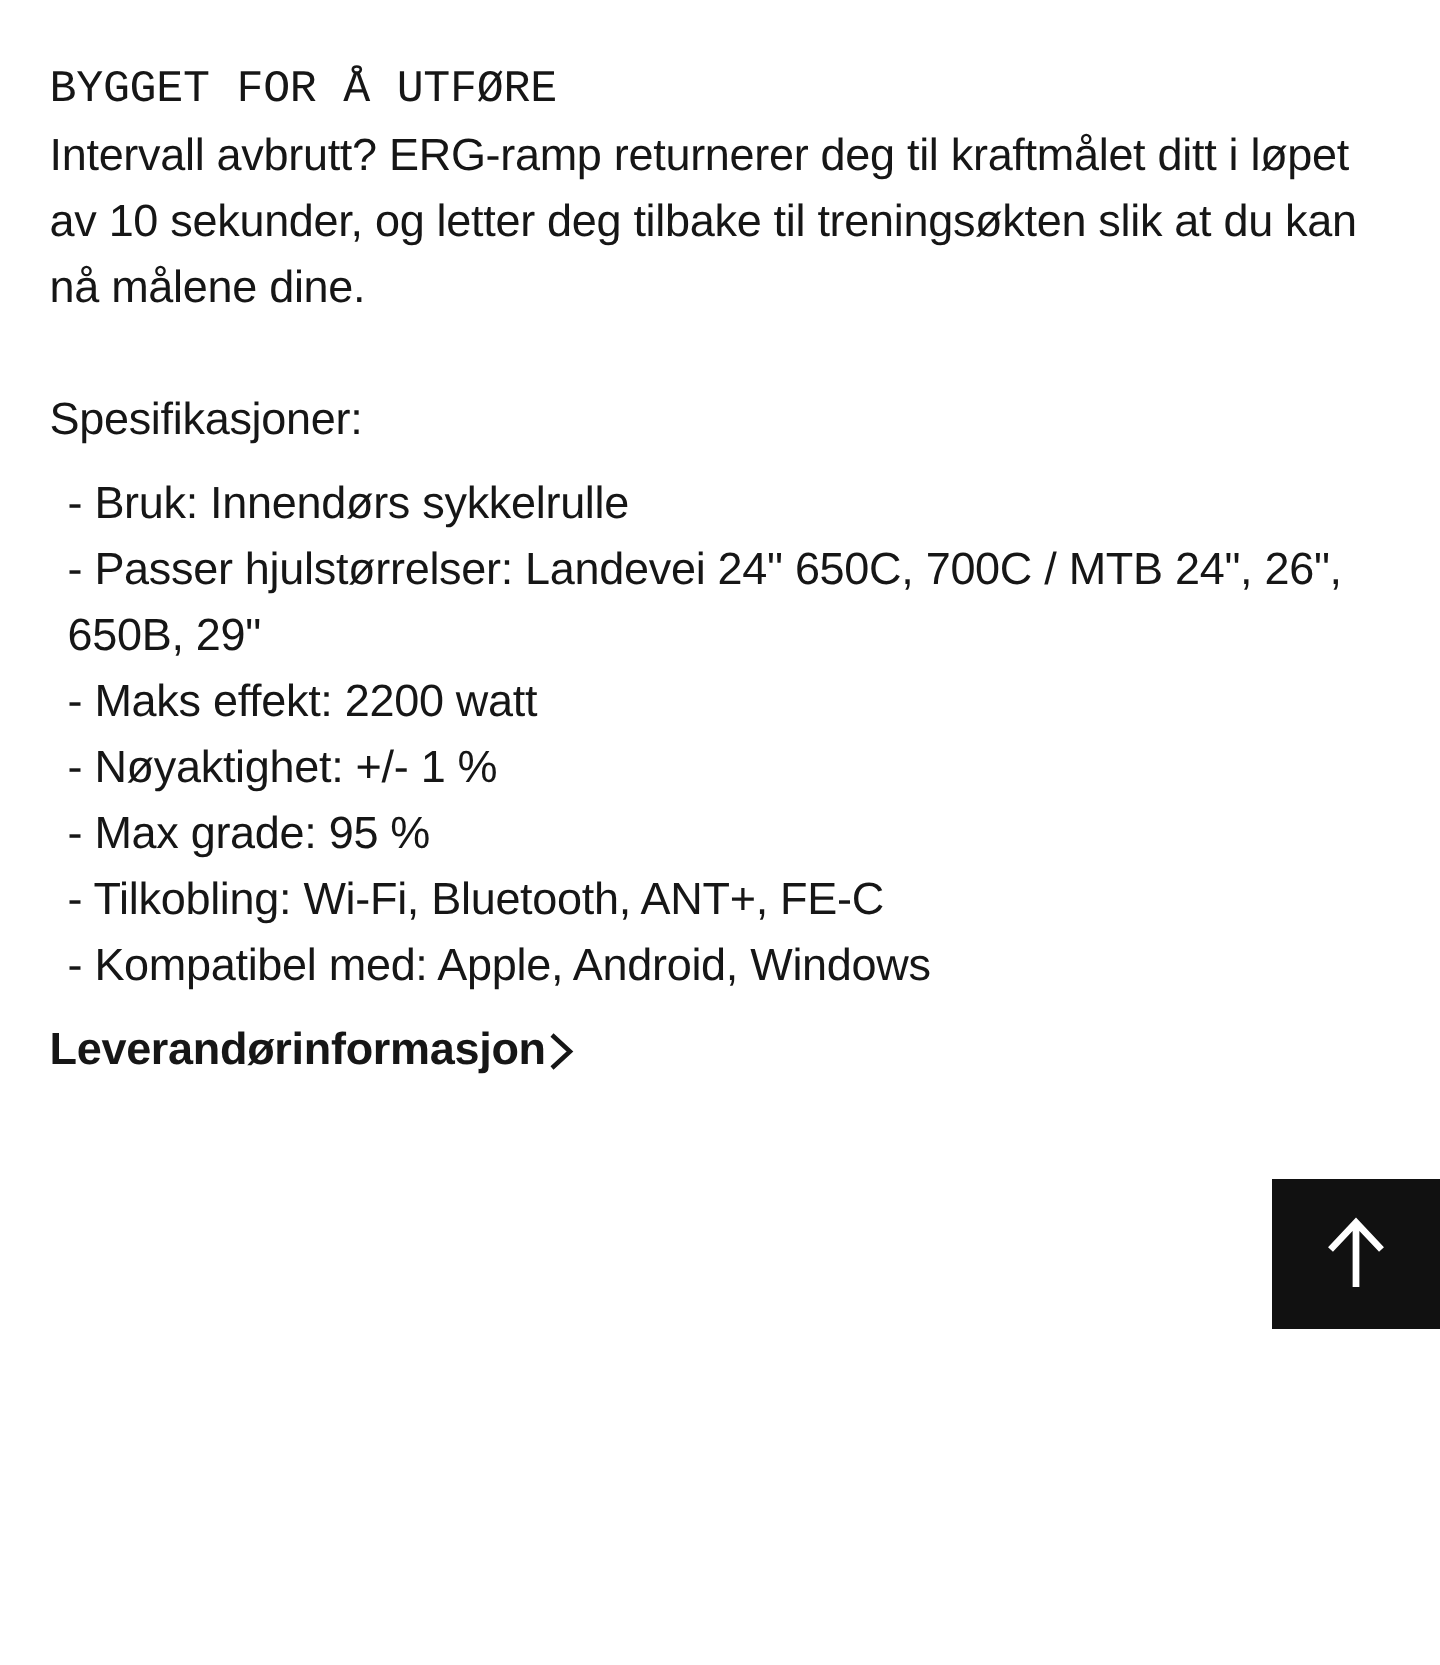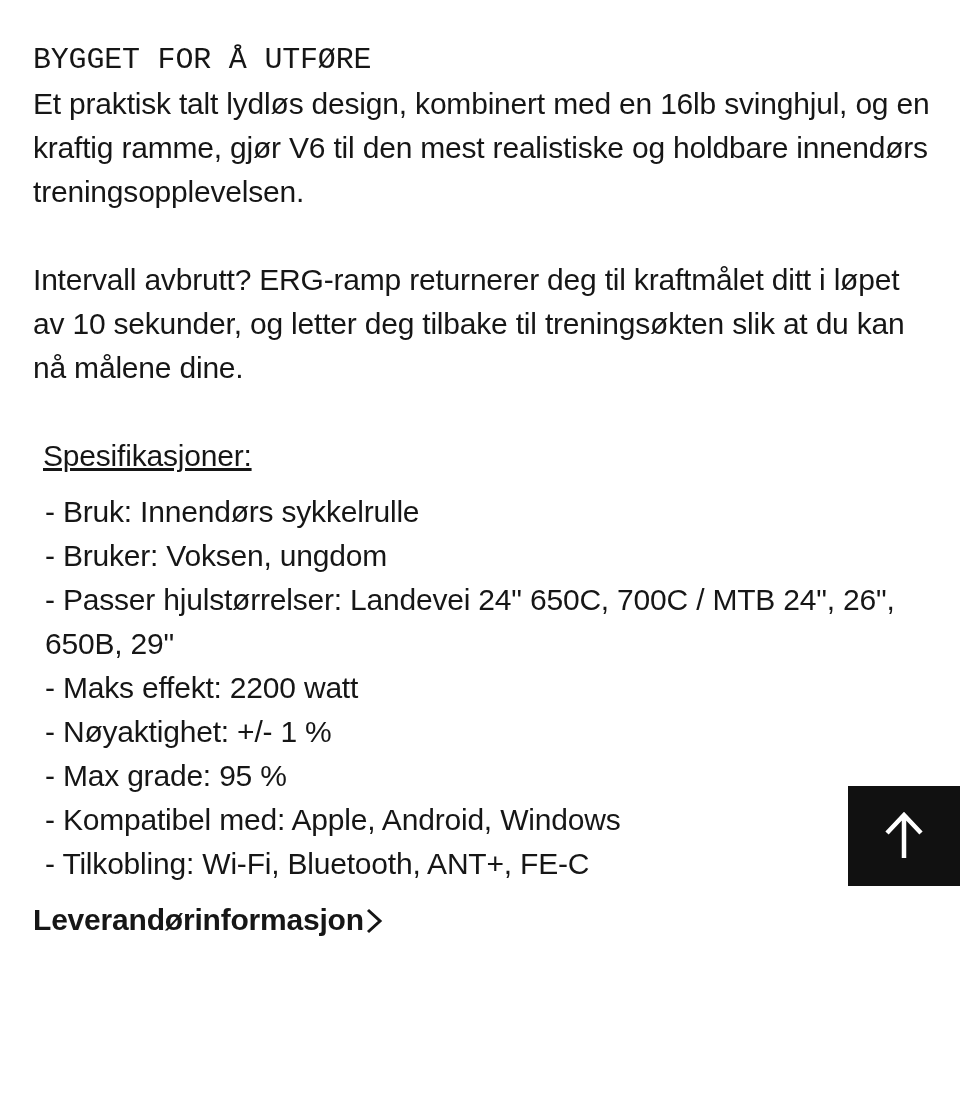--- a/index.html
+++ b/index.html
@@ -27,23 +27,22 @@
     font-weight: 400;
     margin: 0;
     padding: 0;
     font-family: Liberation Mono, monospace;
   }
   .section-body {
     margin: 0 0 44px 0;
     padding: 0;
   }
   .specs-title {
-    margin: 10px;
+    margin: 0;
     padding: 0;
-    text-decoration: underline;
   }
   .specs-list {
     list-style: none;
     margin: 12px;
     padding: 0;
   }
   .specs-list li {
     margin: 0;
     padding: 0;
   }
@@ -76,38 +75,36 @@
     padding: 0;
   }
 </style>
 </head>
 <body>
 
 <div class="content">
 
   <section class="section">
     <h2 class="section-heading">BYGGET FOR Å UTFØRE</h2>
-    <p class="section-body">Et praktisk talt lydløs design, kombinert med en 16lb svinghjul, og en kraftig ramme, gjør V6 til den mest realistiske og holdbare innendørs treningsopplevelsen.</p>
   </section>
 
   <section class="section">
     <p class="section-body">Intervall avbrutt? ERG-ramp returnerer deg til kraftmålet ditt i løpet av 10 sekunder, og letter deg tilbake til treningsøkten slik at du kan nå målene dine.</p>
   </section>
 
   <section class="section">
     <p class="specs-title">Spesifikasjoner:</p>
     <ul class="specs-list">
       <li>- Bruk: Innendørs sykkelrulle</li>
-      <li>- Bruker: Voksen, ungdom</li>
       <li>- Passer hjulstørrelser: Landevei 24" 650C, 700C / MTB 24", 26", 650B, 29"</li>
       <li>- Maks effekt: 2200 watt</li>
       <li>- Nøyaktighet: +/- 1 %</li>
       <li>- Max grade: 95 %</li>
+      <li>- Tilkobling: Wi-Fi, Bluetooth, ANT+, FE-C</li>
       <li>- Kompatibel med: Apple, Android, Windows</li>
-      <li>- Tilkobling: Wi-Fi, Bluetooth, ANT+, FE-C</li>
     </ul>
   </section>
 
   <a class="supplier-link">
     <span>Leverandørinformasjon</span>
     <span class="chev">
       <svg width="20" height="30" viewBox="0 0 20 30" aria-hidden="true">
         <polyline points="4,4 16,15 4,26" fill="none" stroke="#161616" stroke-width="3"></polyline>
       </svg>
     </span>

